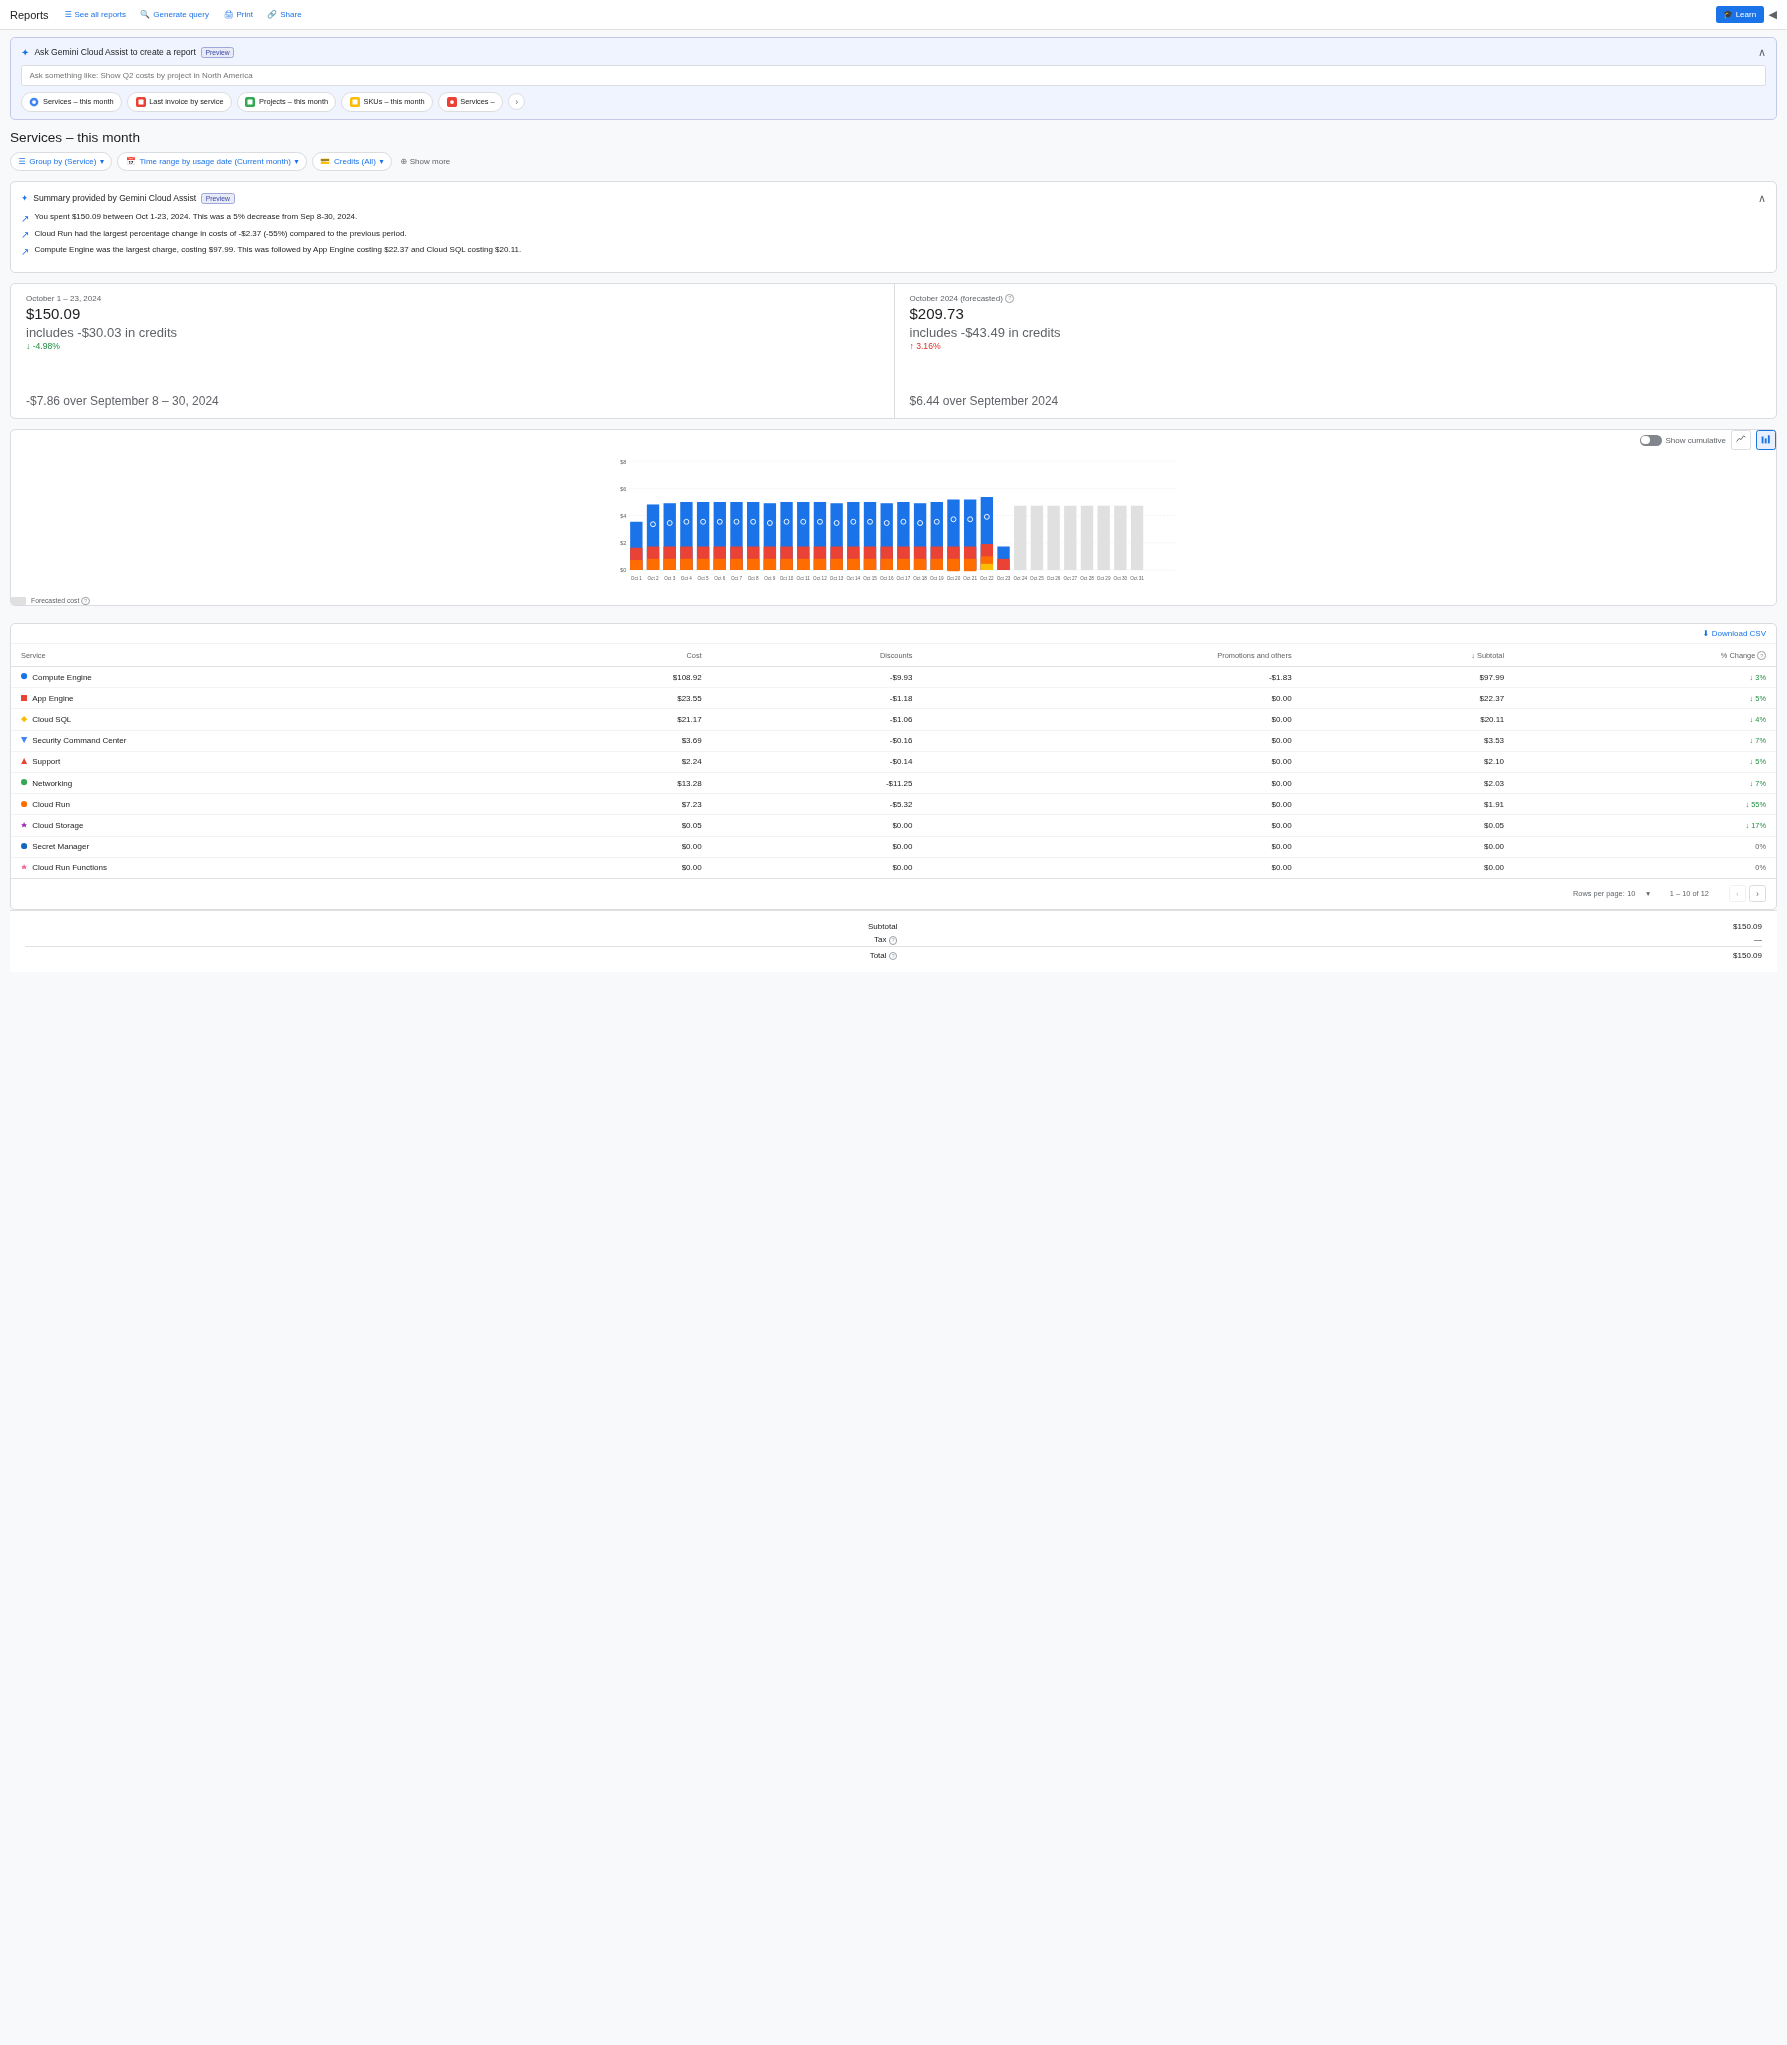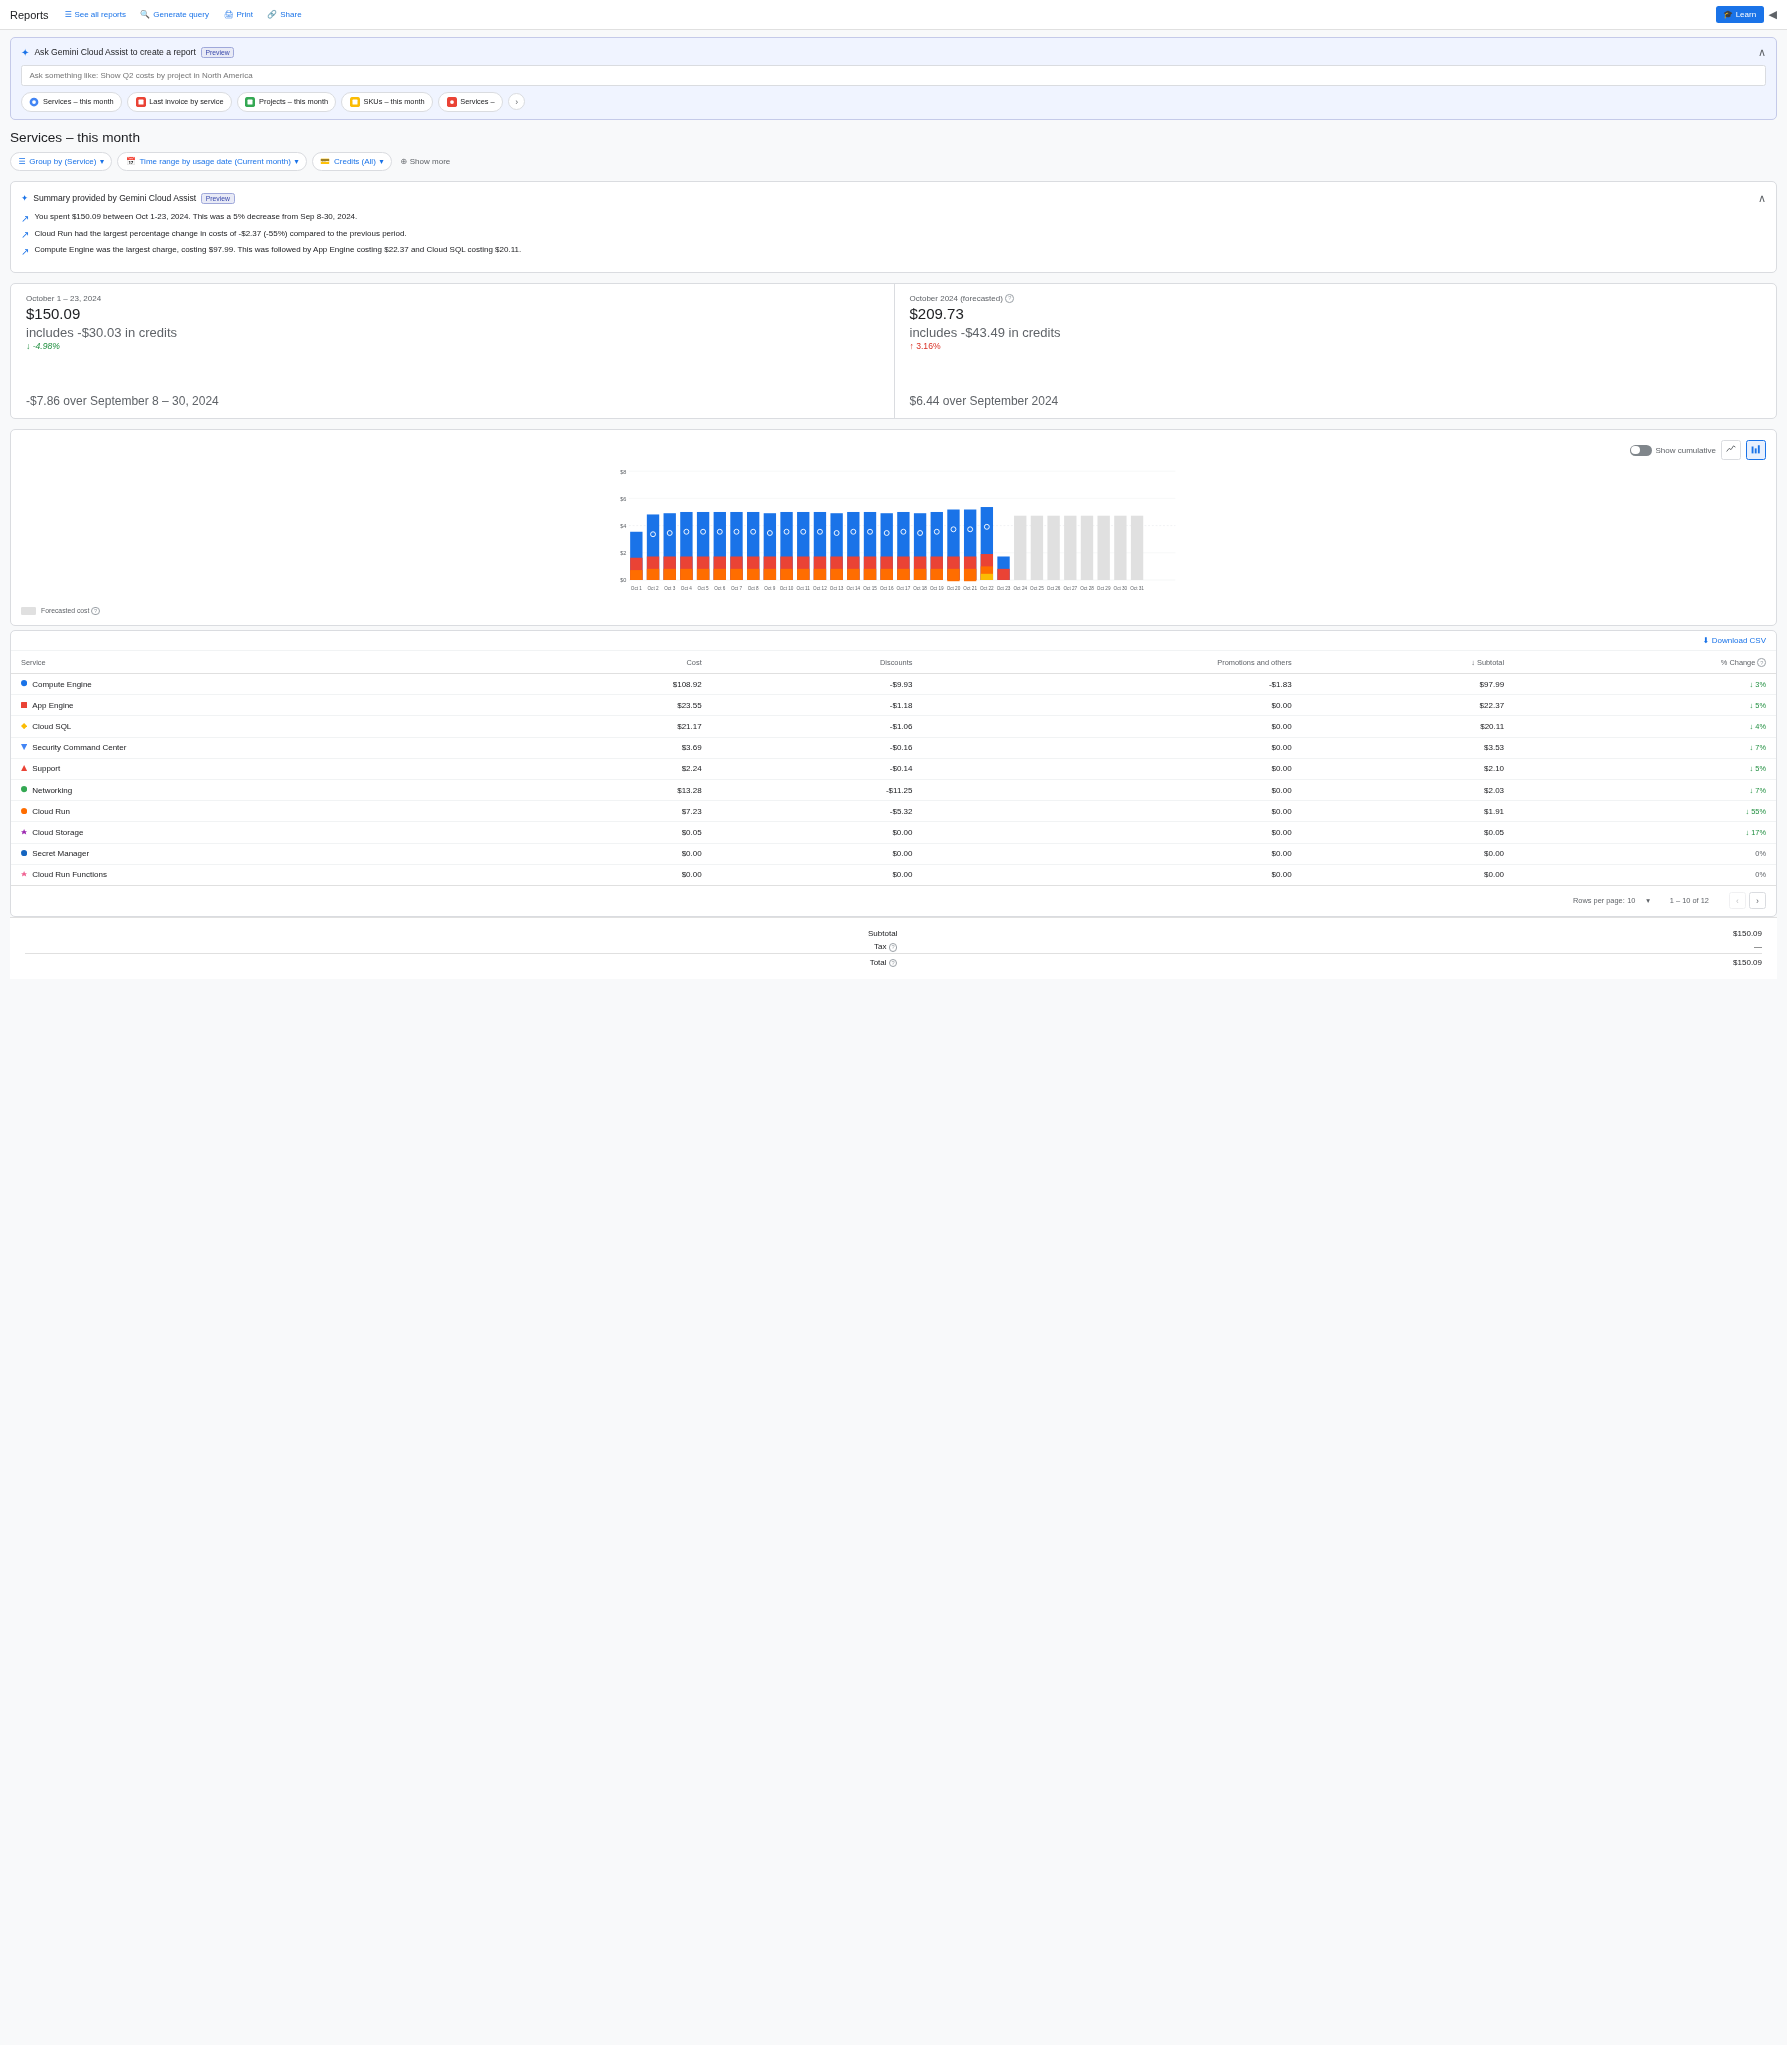--- a/index.html
+++ b/index.html
@@ -88,29 +88,29 @@
     .metrics-row {
       display: grid; grid-template-columns: 1fr 1fr; gap: 0;
       border: 0.6px solid #dadce0; border-radius: 5px; background: #fff;
       margin-bottom: 10px; overflow: hidden;
     }
     .metric-block { padding: 10px 15px; }
     .metric-block + .metric-block { border-left: 0.6px solid #dadce0; }
     .metric-label { font-size: 8px; color: #5f6368; margin-bottom: 2.5px; display: flex; align-items: center; gap: 2.5px; }
     .metric-value { font-size: 15px; font-weight: 400; margin-bottom: 2.5px; }
     .metric-change { font-size: 8.6px; font-weight: 500; }
-    .metric-change.down { color: #1e8e3e; font-style: italic; }
+    .metric-change.down { color: #1e8e3e; }
     .metric-change.up { color: #d93025; }
     .metric-sub { font-size: 12px; color: #5f6368; margin-top: 43px; }
     .metric-credits { font-size: 13px; color: #5f6368; margin-bottom: 1.2px; }
 
     
     .chart-container {
       background: #fff; border: 0.6px solid #dadce0; border-radius: 5px;
-      padding: 10px; margin-bottom: 4px;
+      padding: 0; margin-bottom: 17px;
     }
     .chart-controls { display: flex; align-items: center; justify-content: flex-end; gap: 5px; margin-bottom: 5px; }
     .cumulative-toggle { display: flex; align-items: center; gap: 3.7px; font-size: 8px; color: #5f6368; }
     .toggle-track {
       width: 22px; height: 11px; background: #80868b; border-radius: 5.6px;
       position: relative; cursor: pointer;
     }
     .toggle-thumb {
       width: 8.6px; height: 8.6px; background: #fff; border-radius: 50%;
       position: absolute; top: 1.2px; left: 1.2px;

